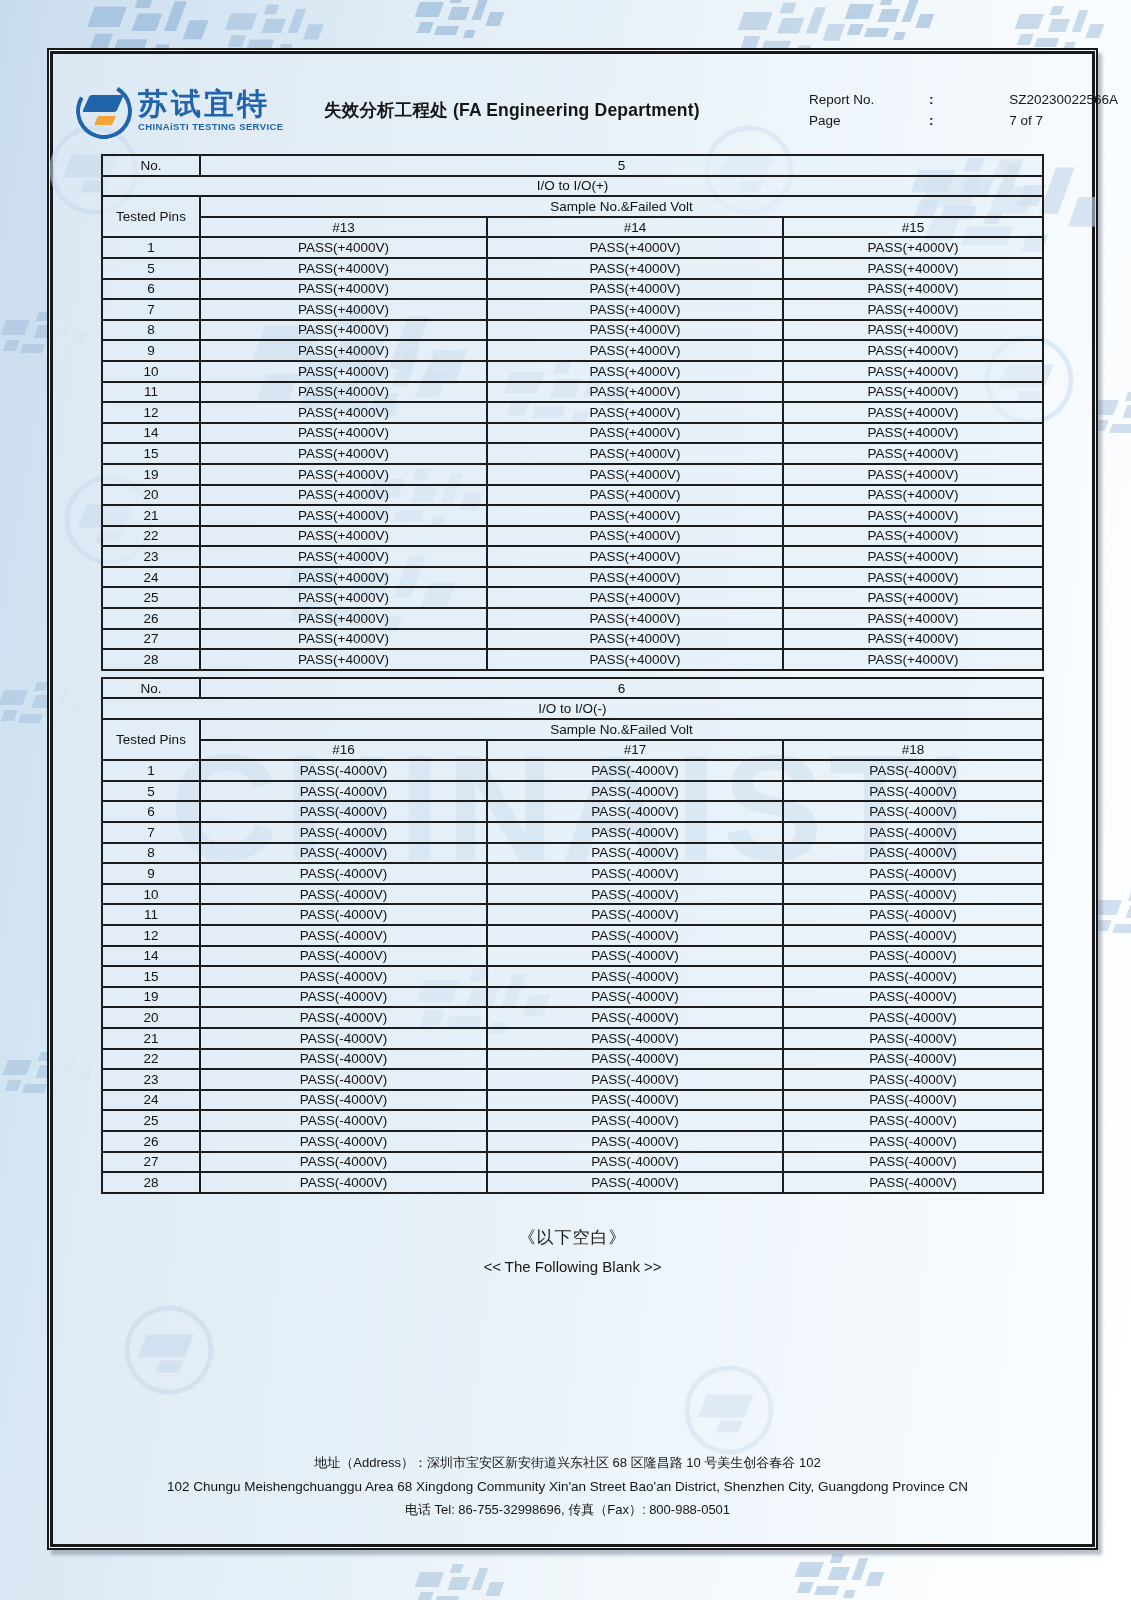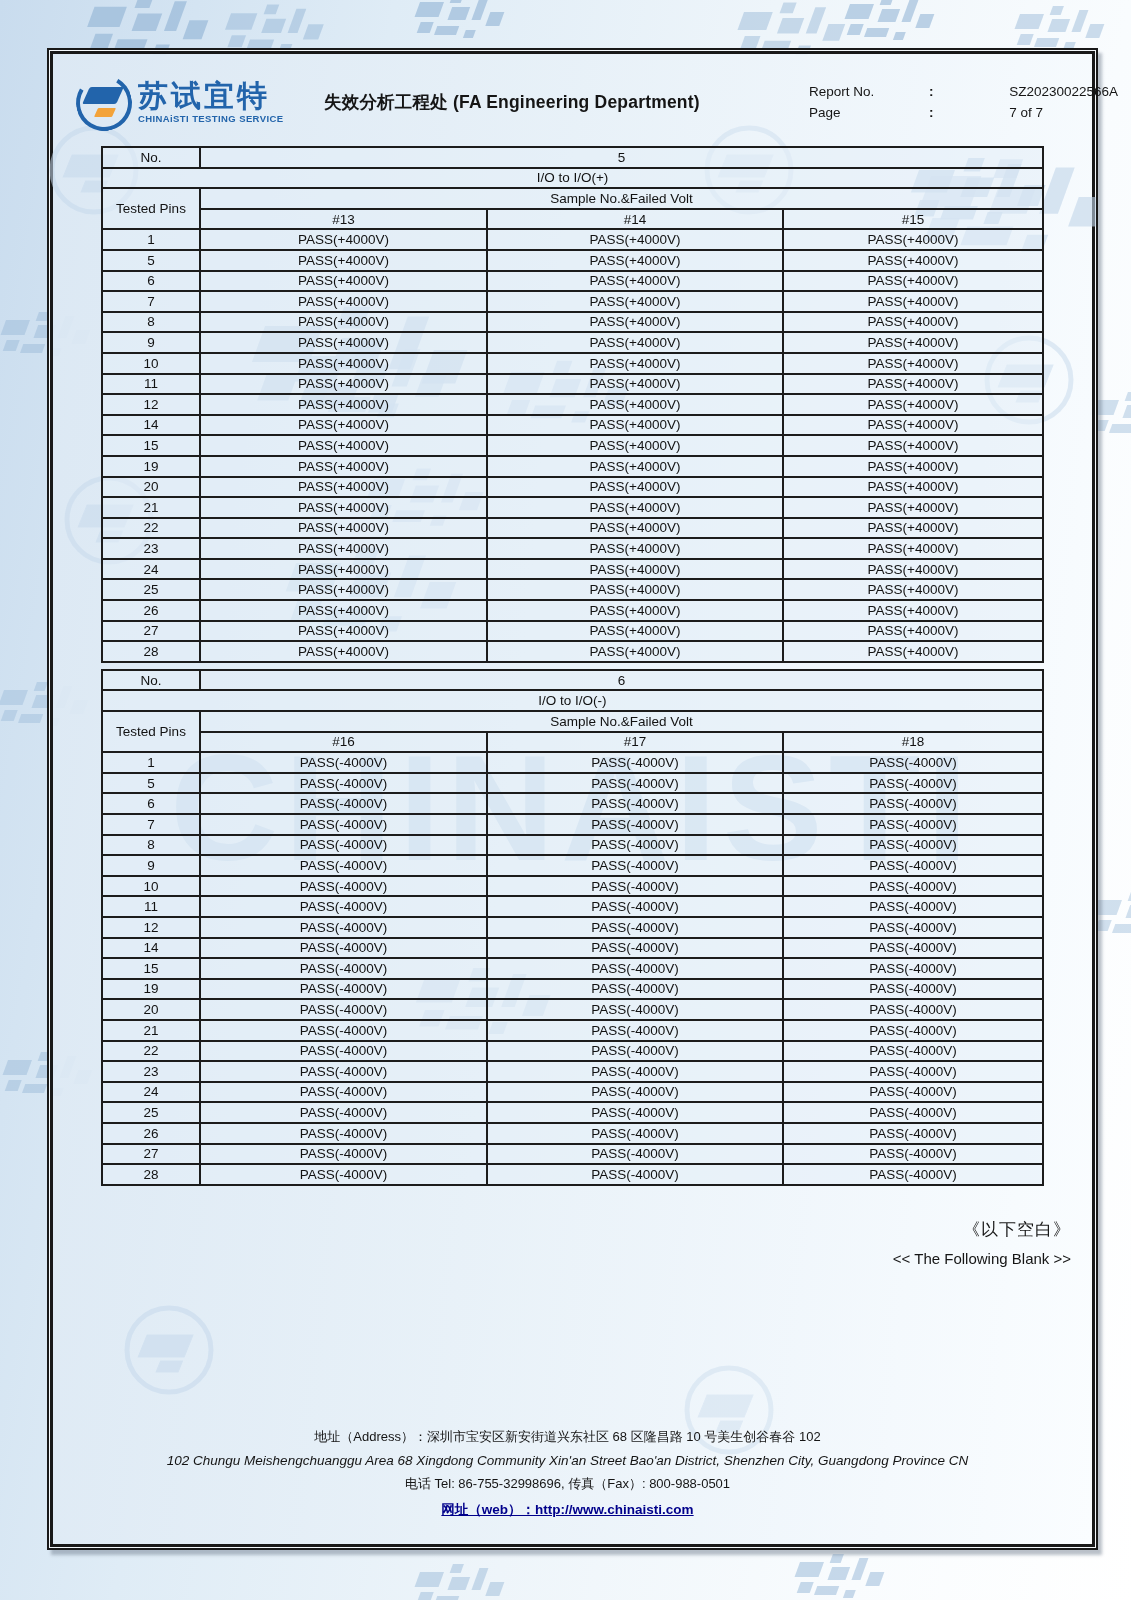--- a/index.html
+++ b/index.html
@@ -10,21 +10,21 @@
   }
   #wm-outer,#wm-inner{position:absolute;pointer-events:none;}
   #wm-outer{left:0;top:0;z-index:0;}
   .frame{
     position:absolute;left:47px;top:48px;width:1047px;height:1498px;z-index:1;
     border:2px solid #191919;
     box-shadow: inset 0 0 0 1px #f4f8fb, inset 0 0 0 4px #191919, 4px 5px 3px rgba(105,118,135,0.45);
     background:linear-gradient(95deg,rgba(221,233,244,0.92) 0%,rgba(232,241,248,0.88) 45%,rgba(241,247,252,0.9) 75%,rgba(250,253,255,0.95) 100%);
   }
   #wm-inner{left:0;top:0;z-index:0;}
-  .content{position:relative;z-index:2;padding:12px 25px 0 25px;height:100%;box-sizing:border-box;}
+  .content{position:relative;z-index:2;padding:20px 25px 0 25px;height:100%;box-sizing:border-box;}
 
   
   .hdr{display:flex;align-items:center;height:76px;margin-top:2px;}
   .logo{display:flex;align-items:center;width:238px;flex:none;}
   .logo-mark{position:relative;width:58px;height:58px;flex:none;}
   .logo-circle{position:absolute;left:2px;top:2px;width:48px;height:48px;border:4px solid #2264ab;border-radius:50%;transform:rotate(-14deg);border-top-color:transparent;}
   .logo-b1{position:absolute;left:12px;top:14px;width:34px;height:17px;background:#2264ab;transform:skewX(-24deg);border-radius:2px;}
   .logo-b2{position:absolute;left:22px;top:35px;width:18px;height:9px;background:#f3a33a;transform:skewX(-24deg);border-radius:1px;}
   .logo-text{margin-left:6px;}
   .logo-cn{font-size:30px;font-weight:bold;color:#2264ab;letter-spacing:3px;line-height:1.05;}
@@ -35,29 +35,29 @@
   .replabel{width:84px;flex:none;}
   .repval{white-space:nowrap;}
 
   
   table.esd{width:941px;margin:6px auto;border-collapse:collapse;table-layout:fixed;background:rgba(228,238,248,0.55);}
   table.esd td{border:2px solid #1c1c1c;text-align:center;vertical-align:middle;
     font-size:13.5px;height:18.6px;padding:0;line-height:1.12;color:#121212;}
   .tbl1{margin-top:4px;}
   .tbl2{margin-top:20px;}
   td.modecell,td.samplehdr{font-size:13.5px;}
-  .blanknote{text-align:right;margin-top:32px;}
+  .blanknote{text-align:center;margin-top:32px;}
   .blank-cn{font-size:17px;letter-spacing:1px;}
   .blank-en{font-size:15px;margin-top:9px;}
 
   
   .foot{position:absolute;left:0;right:10px;bottom:22px;text-align:center;z-index:2;}
   .foot div{margin:7px 0;}
   .f-cn{font-size:13px;}
-  .f-en{font-size:13.5px;font-style:italic;}
+  .f-en{font-size:13.5px;}
   .f-tel{font-size:13px;}
   .f-web{font-size:13.5px;font-weight:bold;color:#00008b;text-decoration:underline;display:inline-block;}
 </style>
 </head>
 <body>
 
 <svg id="wm-outer" width="1131" height="1600" viewBox="0 0 1131 1600">
   <defs>
     <g id="cluster" transform="skewX(-20)">
       <rect x="0" y="0" width="24" height="15"></rect>
@@ -464,15 +464,14 @@
     <div class="blanknote">
       <div class="blank-cn">《以下空白》</div>
       <div class="blank-en">&lt;&lt; The Following Blank &gt;&gt;</div>
     </div>
   </div>
 
   <div class="foot">
     <div class="f-cn">地址（Address）：深圳市宝安区新安街道兴东社区 68 区隆昌路 10 号美生创谷春谷 102</div>
     <div class="f-en">102 Chungu Meishengchuanggu Area 68 Xingdong Community Xin'an Street Bao'an District, Shenzhen City, Guangdong Province CN</div>
     <div class="f-tel">电话 Tel: 86-755-32998696, 传真（Fax）: 800-988-0501</div>
-    <div><span class="f-web">网址（web）：http://www.chinaisti.com</span></div>
   </div>
 </div>
 
 </body></html>

